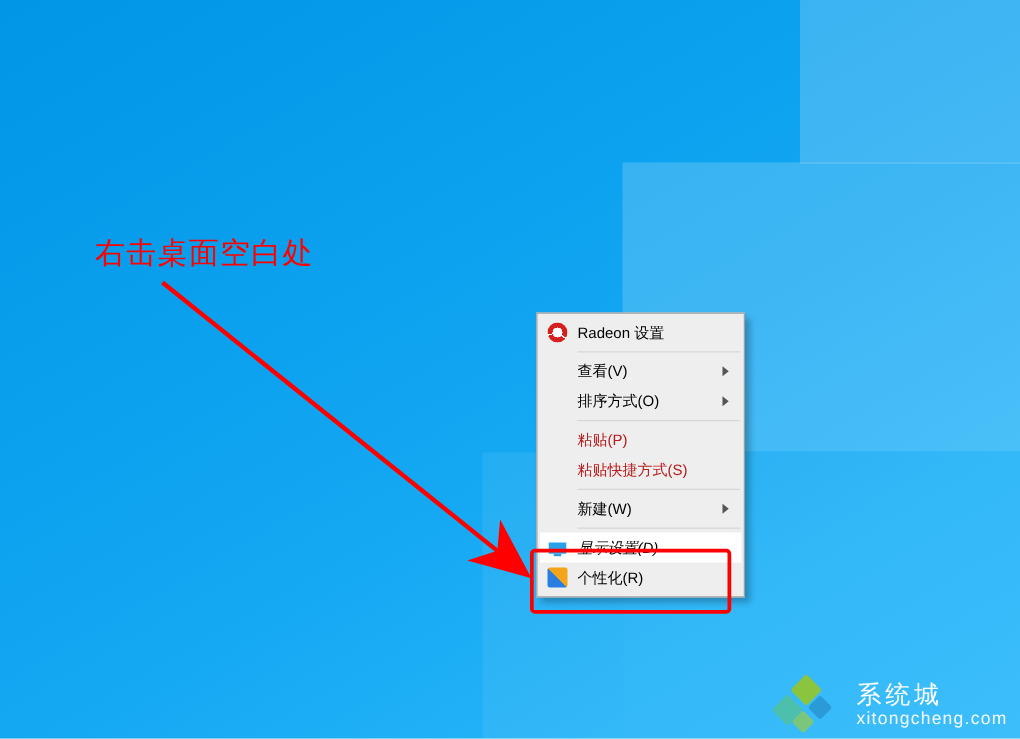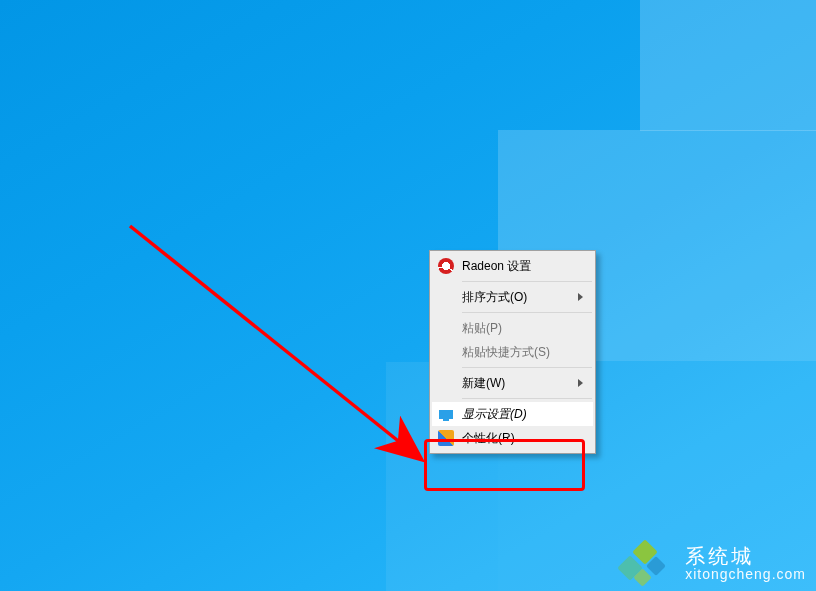--- a/index.html
+++ b/index.html
@@ -29,21 +29,21 @@
     padding: 3px 2px;
   }
   .ctx-item {
     display: flex; align-items: center;
     height: 24px;
     padding: 0 28px 0 30px;
     position: relative;
     white-space: nowrap;
   }
   .ctx-item.hover { background: #ffffff; font-style: italic; }
-  .ctx-item.disabled { color: #737373; }
+  .ctx-item.disabled { color: #b91c1c; }
   .ctx-sep { height: 1px; background: #d6d6d6; margin: 3px 1px 3px 30px; }
   .ctx-arrow {
     position: absolute; right: 10px; top: 50%; transform: translateY(-50%);
     width: 0; height: 0;
     border-top: 4px solid transparent;
     border-bottom: 4px solid transparent;
     border-left: 5px solid #555;
   }
   .ctx-icon { position: absolute; left: 6px; top: 50%; transform: translateY(-50%); width: 16px; height: 16px; }
   .icon-radeon {
@@ -110,20 +110,24 @@
   <div class="pane p3"></div>
   <div class="pane p4"></div>
 
   <div class="ctxmenu">
     <div class="ctx-item">
       <span class="ctx-icon icon-radeon"></span>
       <span>Radeon 设置</span>
     </div>
     <div class="ctx-sep"></div>
     <div class="ctx-item">
+      <span>查看(V)</span>
+      <span class="ctx-arrow"></span>
+    </div>
+    <div class="ctx-item">
       <span>排序方式(O)</span>
       <span class="ctx-arrow"></span>
     </div>
     <div class="ctx-sep"></div>
     <div class="ctx-item disabled">
       <span>粘贴(P)</span>
     </div>
     <div class="ctx-item disabled">
       <span>粘贴快捷方式(S)</span>
     </div>
@@ -136,20 +140,21 @@
     <div class="ctx-item hover">
       <span class="ctx-icon icon-display"></span>
       <span>显示设置(D)</span>
     </div>
     <div class="ctx-item">
       <span class="ctx-icon icon-personalize"></span>
       <span>个性化(R)</span>
     </div>
   </div>
 
+  <div class="annot">右击桌面空白处</div>
 
   <svg class="arrow-svg" width="816" height="591">
     <defs>
       <marker id="ah" markerWidth="14" markerHeight="12" refX="11" refY="6" orient="auto">
         <path d="M0,0 L14,6 L0,12 L4,6 Z" fill="#ff0000"></path>
       </marker>
     </defs>
     <line x1="130" y1="226" x2="417" y2="456" stroke="#ff0000" stroke-width="3.5" marker-end="url(#ah)"></line>
   </svg>
 

